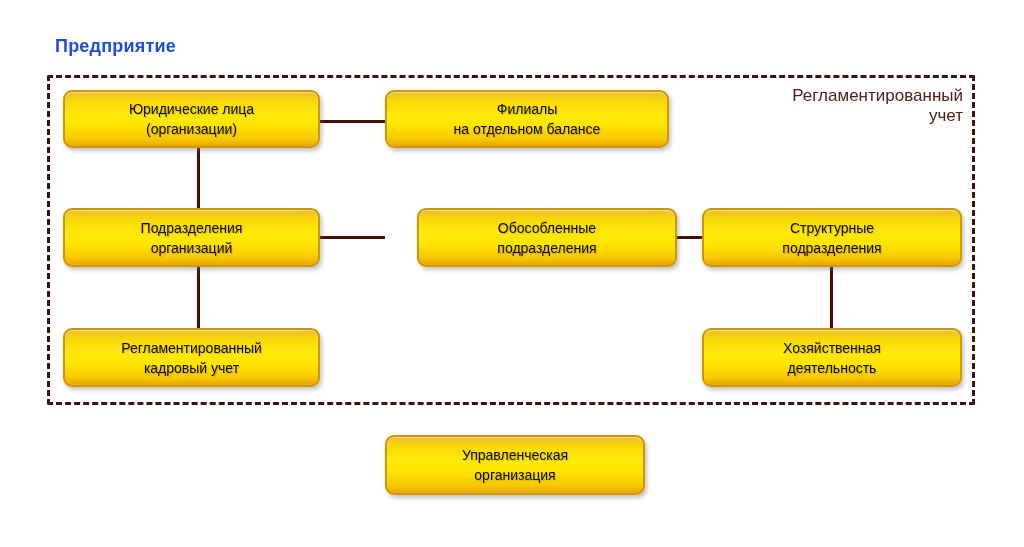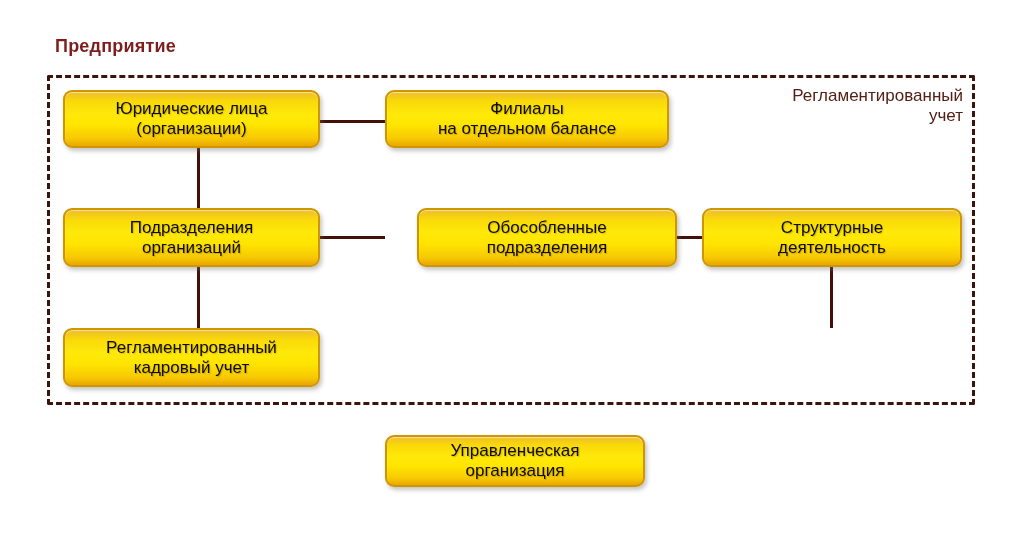--- a/index.html
+++ b/index.html
@@ -14,21 +14,21 @@
     height: 547px;
     background: #ffffff;
     overflow: hidden;
   }
   .diagram-title {
     position: absolute;
     left: 55px;
     top: 36px;
     font-size: 18px;
     font-weight: bold;
-    color: #7f1d1d;
+    color: #1d4ed8;
     letter-spacing: 0.2px;
   }
   .frame {
     position: absolute;
     left: 47px;
     top: 75px;
     width: 922px;
     height: 324px;
     border: 3px dashed #3b150b;
     border-radius: 2px;
@@ -44,21 +44,21 @@
     color: #522015;
     white-space: pre-line;
   }
   .node {
     position: absolute;
     box-sizing: border-box;
     display: flex;
     align-items: center;
     justify-content: center;
     text-align: center;
-    font-size: 17px;
+    font-size: 14px;
     line-height: 20px;
     color: #0d0d00;
     white-space: pre-line;
     background: linear-gradient(180deg,
       #eebd2b 0%,
       #f9da08 18%,
       #ffe90a 42%,
       #ffe400 62%,
       #f7c904 86%,
       #e9a800 100%);
@@ -96,21 +96,23 @@
   <div class="node" style="left:63px;  top:90px;  width:257px; height:58px;">Юридические лица
 (организации)</div>
   <div class="node" style="left:385px; top:90px;  width:284px; height:58px;">Филиалы
 на отдельном балансе</div>
 
   <div class="node" style="left:63px;  top:208px; width:257px; height:59px;">Подразделения
 организаций</div>
   <div class="node" style="left:385px; top:208px; width:260px; height:59px;margin-left:32px;">Обособленные
 подразделения</div>
   <div class="node" style="left:702px; top:208px; width:260px; height:59px;">Структурные
-деятельность</div>
+подразделения</div>
 
   <div class="node" style="left:63px;  top:328px; width:257px; height:59px;">Регламентированный
 кадровый учет</div>
+  <div class="node" style="left:702px; top:328px; width:260px; height:59px;">Хозяйственная
+деятельность</div>
 
-  <div class="node" style="left:385px; top:435px; width:260px; height:52px;text-align:center;">Управленческая
+  <div class="node" style="left:385px; top:435px; width:260px; height:60px;text-align:center;">Управленческая
 организация</div>
 
 </div>
 
 </body></html>

